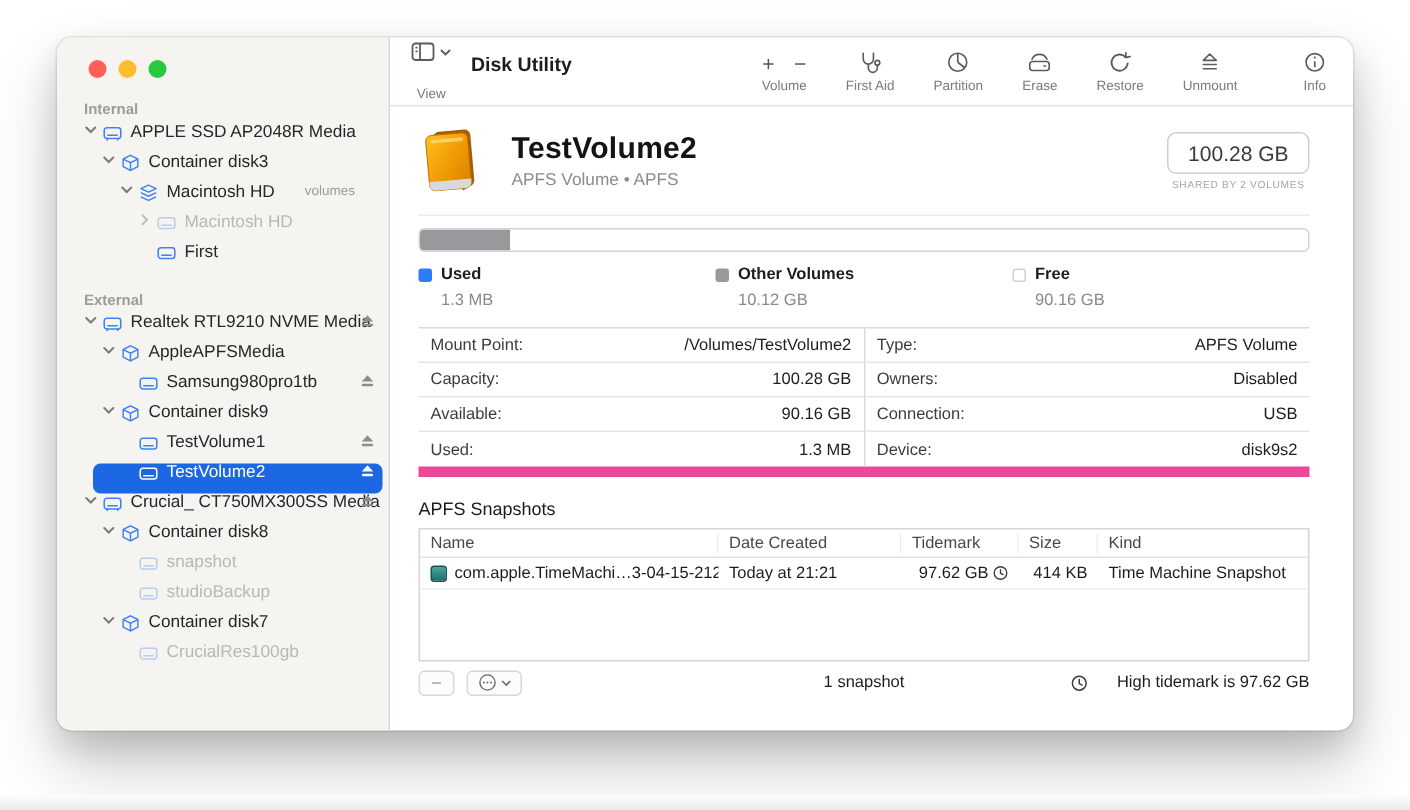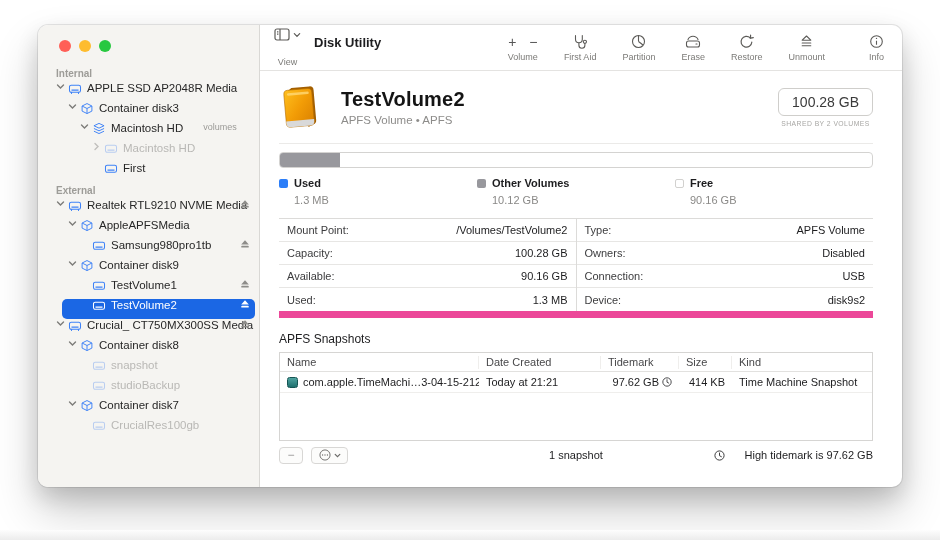--- a/index.html
+++ b/index.html
@@ -8,21 +8,21 @@
   .window { position:absolute; left:38px; top:25px; width:864px; height:462px; background:#fff; border-radius:10px;
             box-shadow:0 0 0 1px rgba(0,0,0,.09), 0 10px 22px rgba(0,0,0,.14), 0 24px 46px rgba(0,0,0,.20);
             display:flex; overflow:hidden; }
   
   .sidebar { width:222px; flex:none; background:#f5f4f1; border-right:1px solid #d9d8d5; position:relative; }
   .traffic { position:absolute; top:15px; left:21px; display:flex; gap:8px; }
   .dot { width:12px; height:12px; border-radius:50%; }
   .dot.r{background:#ff5f57}.dot.y{background:#febc2e}.dot.g{background:#28c840}
   .side-list { position:absolute; top:40px; left:0; right:0; }
   .sec-label { height:17px; line-height:17px; padding-left:18px; font-size:10px; font-weight:600; color:#9d9c98; }
-  .sec-label.ext { margin-top:0; }
+  .sec-label.ext { margin-top:10px; }
   .srow { height:20px; display:flex; align-items:flex-start; position:relative; font-size:11.5px; color:#272727; cursor:default; }
   .srow .chev { width:9px; height:9px; flex:none; margin-right:3px; color:#7d7c79; }
   .srow .chev.empty { visibility:hidden; }
   .srow .ic { width:14px; height:14px; flex:none; margin-right:5px; color:#3e82f7; position:relative; z-index:1; }
   .srow .lbl { position:relative; z-index:1; white-space:nowrap; }
   .srow .suffix { font-size:9px; color:#9b9a97; margin-left:20px; position:relative; z-index:1; }
   .lv0{padding-left:18px}.lv1{padding-left:30px}.lv2{padding-left:42px}.lv3{padding-left:54px}
   .srow.dim { color:#b9b8b5; } .srow.dim .ic{ color:#b9cdf0; } .srow.dim .chev{ color:#c0bfbc; }
   .srow .eject { position:absolute; right:9px; width:10px; height:10px; color:#8e8d8a; z-index:1; }
   .srow.selected::before { content:""; position:absolute; left:24px; right:4px; top:0; bottom:0; background:#1b67e4; border-radius:5px; }

